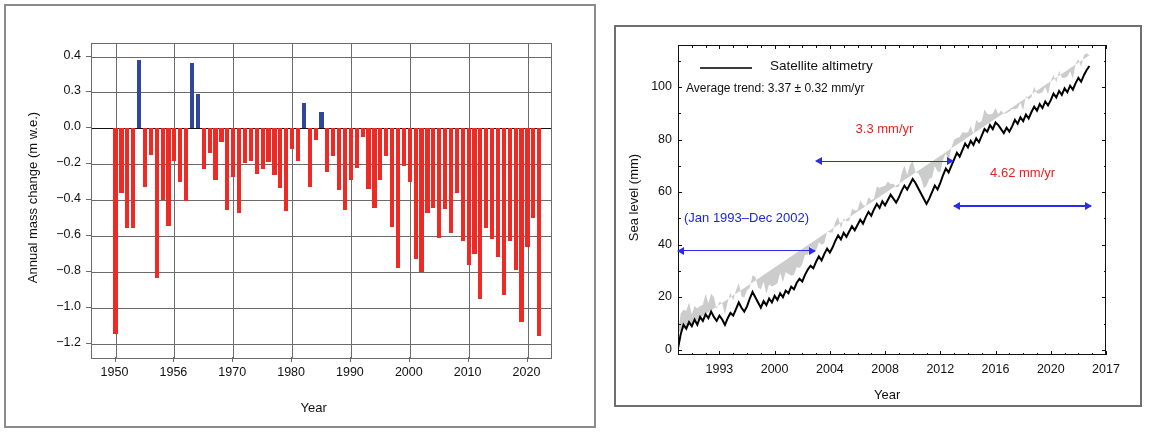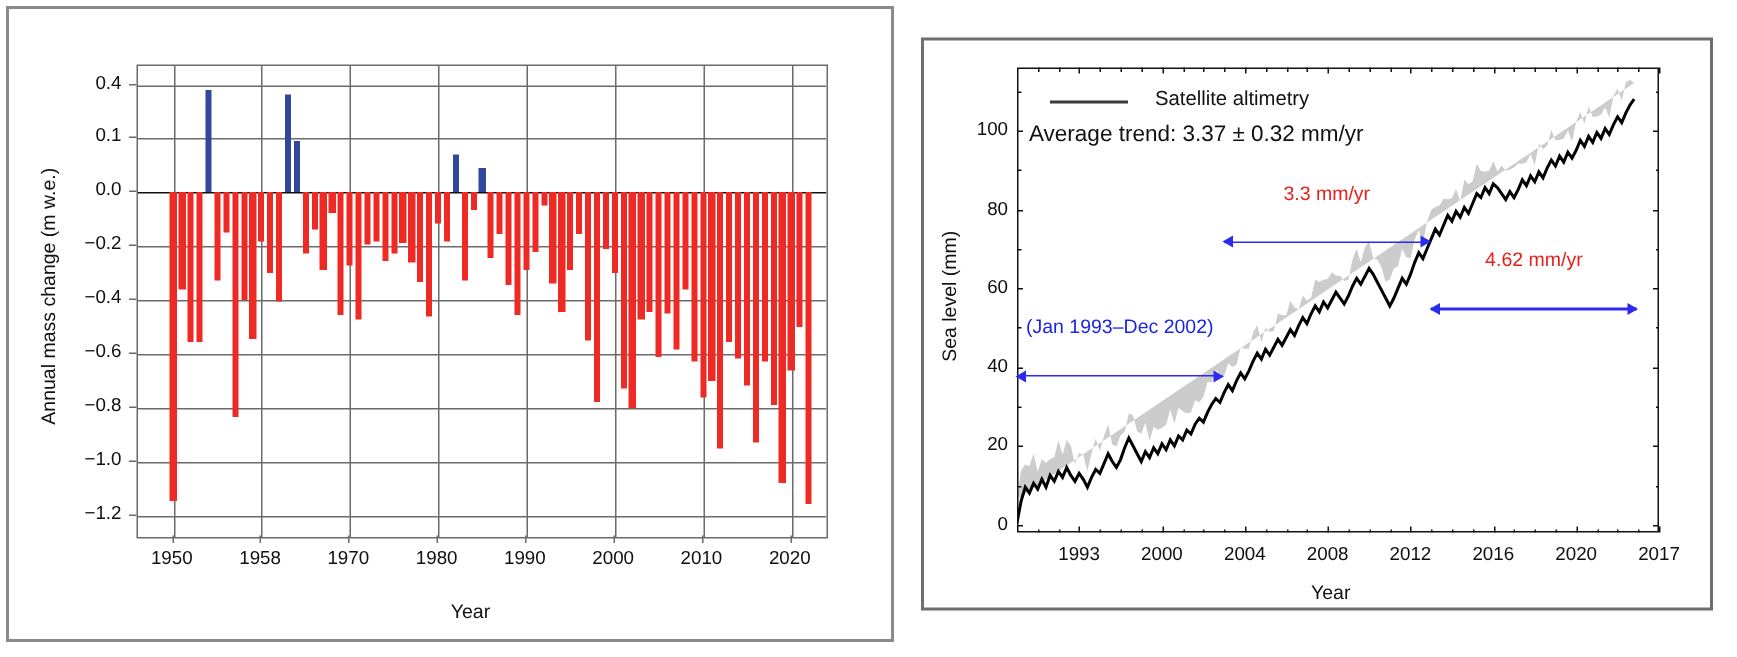--- a/index.html
+++ b/index.html
@@ -40,21 +40,21 @@
   .tickB.x{width:1px;height:4px;}
   .tickB.xm{width:1px;height:2.5px;}
   .tickB.y{height:1px;width:4px;}
   .tickB.ym{height:1px;width:2.5px;}
   .tickB.xtop{width:1px;height:4px;}
   .tickB.xtopm{width:1px;height:2.5px;}
 
   
   .legend-line{position:absolute;height:2px;background:#3a3a3a;}
   .legend-label{position:absolute;font-size:13.5px;color:#111;white-space:nowrap;}
-  .trend-note{position:absolute;font-size:15px;color:#111;white-space:nowrap;}
+  .trend-note{position:absolute;font-size:12px;color:#111;white-space:nowrap;}
 
   
   .ann{position:absolute;white-space:nowrap;text-align:center;}
   .ann .rate{font-size:13px;color:#e8211c;display:block;line-height:1.18;}
   .ann .span{font-size:13px;color:#1a24e8;display:block;line-height:1.18;}
   .arrow{position:absolute;height:1.6px;background:#2b2bf0;}
   .arrow .ah{position:absolute;top:-3.4px;width:0;height:0;
              border-top:4.2px solid transparent;border-bottom:4.2px solid transparent;}
   .arrow .ah.left{left:-1px;border-right:7px solid #2b2bf0;}
   .arrow .ah.right{right:-1px;border-left:7px solid #2b2bf0;}
@@ -157,41 +157,41 @@
         <div class="bar neg" style="left: 421.5px; width: 4.3px; top: 84.3px; height: 141.7px;"></div>
         <div class="bar neg" style="left: 427.4px; width: 4.3px; top: 84.3px; height: 193.8px;"></div>
         <div class="bar neg" style="left: 433.3px; width: 4.3px; top: 84.3px; height: 118.4px;"></div>
         <div class="bar neg" style="left: 439.2px; width: 4.3px; top: 84.3px; height: 89.7px;"></div>
         <div class="bar neg" style="left: 445.1px; width: 4.3px; top: 84.3px; height: 208.1px;"></div>
       </div>
 
     <div id="ytickA">
         <div class="tick ry" style="right: 513px; top: 41.6px; width: 46px;">0.4</div>
         <div style="position: absolute; left: 80px; top: 49.6px; width: 5px; height: 1px; background: rgb(107, 107, 107);"></div>
-        <div class="tick ry" style="right: 513px; top: 77.4px; width: 46px;">0.1</div>
+        <div class="tick ry" style="right: 513px; top: 77.4px; width: 46px;">0.3</div>
         <div style="position: absolute; left: 80px; top: 85.4px; width: 5px; height: 1px; background: rgb(107, 107, 107);"></div>
         <div class="tick ry" style="right: 513px; top: 113.3px; width: 46px;">0.0</div>
         <div style="position: absolute; left: 80px; top: 121.3px; width: 5px; height: 1px; background: rgb(107, 107, 107);"></div>
         <div class="tick ry" style="right: 513px; top: 149.2px; width: 46px;">−0.2</div>
         <div style="position: absolute; left: 80px; top: 157.2px; width: 5px; height: 1px; background: rgb(107, 107, 107);"></div>
         <div class="tick ry" style="right: 513px; top: 185.1px; width: 46px;">−0.4</div>
         <div style="position: absolute; left: 80px; top: 193.1px; width: 5px; height: 1px; background: rgb(107, 107, 107);"></div>
         <div class="tick ry" style="right: 513px; top: 221px; width: 46px;">−0.6</div>
         <div style="position: absolute; left: 80px; top: 229px; width: 5px; height: 1px; background: rgb(107, 107, 107);"></div>
         <div class="tick ry" style="right: 513px; top: 256.9px; width: 46px;">−0.8</div>
         <div style="position: absolute; left: 80px; top: 264.9px; width: 5px; height: 1px; background: rgb(107, 107, 107);"></div>
         <div class="tick ry" style="right: 513px; top: 292.8px; width: 46px;">−1.0</div>
         <div style="position: absolute; left: 80px; top: 300.8px; width: 5px; height: 1px; background: rgb(107, 107, 107);"></div>
         <div class="tick ry" style="right: 513px; top: 328.6px; width: 46px;">−1.2</div>
         <div style="position: absolute; left: 80px; top: 336.6px; width: 5px; height: 1px; background: rgb(107, 107, 107);"></div>
       </div>
     <div id="xtickA">
         <div class="tick" style="left: 89.5px; top: 359px; width: 38px; text-align: center;">1950</div>
         <div style="position: absolute; left: 108.5px; top: 351px; width: 1px; height: 5px; background: rgb(107, 107, 107);"></div>
-        <div class="tick" style="left: 148.4px; top: 359px; width: 38px; text-align: center;">1958</div>
+        <div class="tick" style="left: 148.4px; top: 359px; width: 38px; text-align: center;">1956</div>
         <div style="position: absolute; left: 167.4px; top: 351px; width: 1px; height: 5px; background: rgb(107, 107, 107);"></div>
         <div class="tick" style="left: 207.2px; top: 359px; width: 38px; text-align: center;">1970</div>
         <div style="position: absolute; left: 226.2px; top: 351px; width: 1px; height: 5px; background: rgb(107, 107, 107);"></div>
         <div class="tick" style="left: 266.1px; top: 359px; width: 38px; text-align: center;">1980</div>
         <div style="position: absolute; left: 285.1px; top: 351px; width: 1px; height: 5px; background: rgb(107, 107, 107);"></div>
         <div class="tick" style="left: 324.9px; top: 359px; width: 38px; text-align: center;">1990</div>
         <div style="position: absolute; left: 343.9px; top: 351px; width: 1px; height: 5px; background: rgb(107, 107, 107);"></div>
         <div class="tick" style="left: 383.8px; top: 359px; width: 38px; text-align: center;">2000</div>
         <div style="position: absolute; left: 402.8px; top: 351px; width: 1px; height: 5px; background: rgb(107, 107, 107);"></div>
         <div class="tick" style="left: 442.6px; top: 359px; width: 38px; text-align: center;">2010</div>

